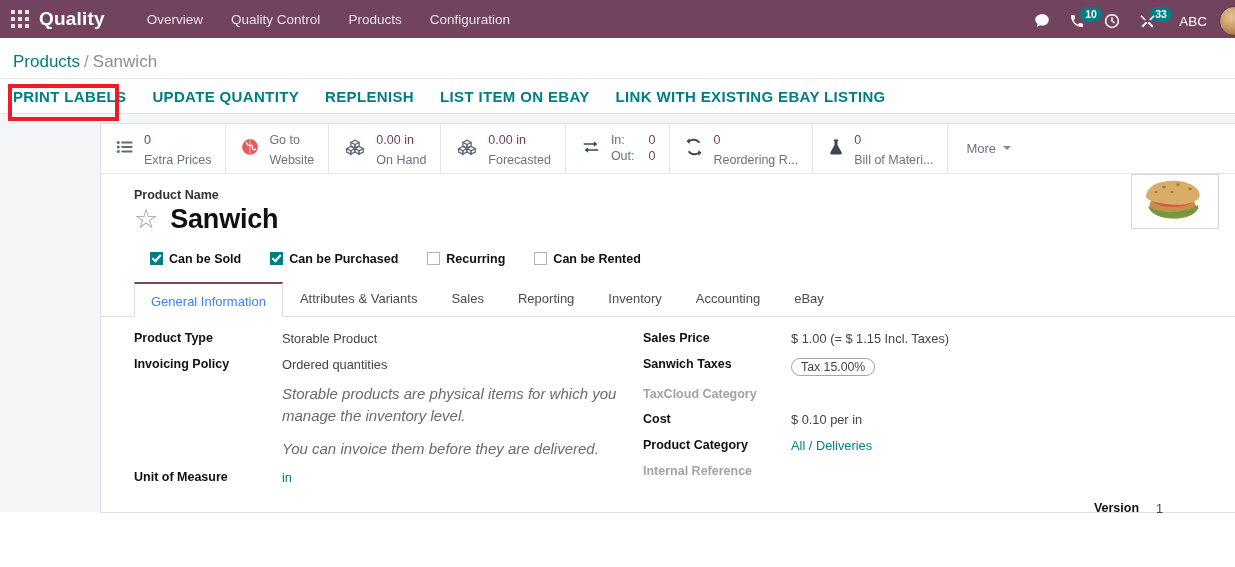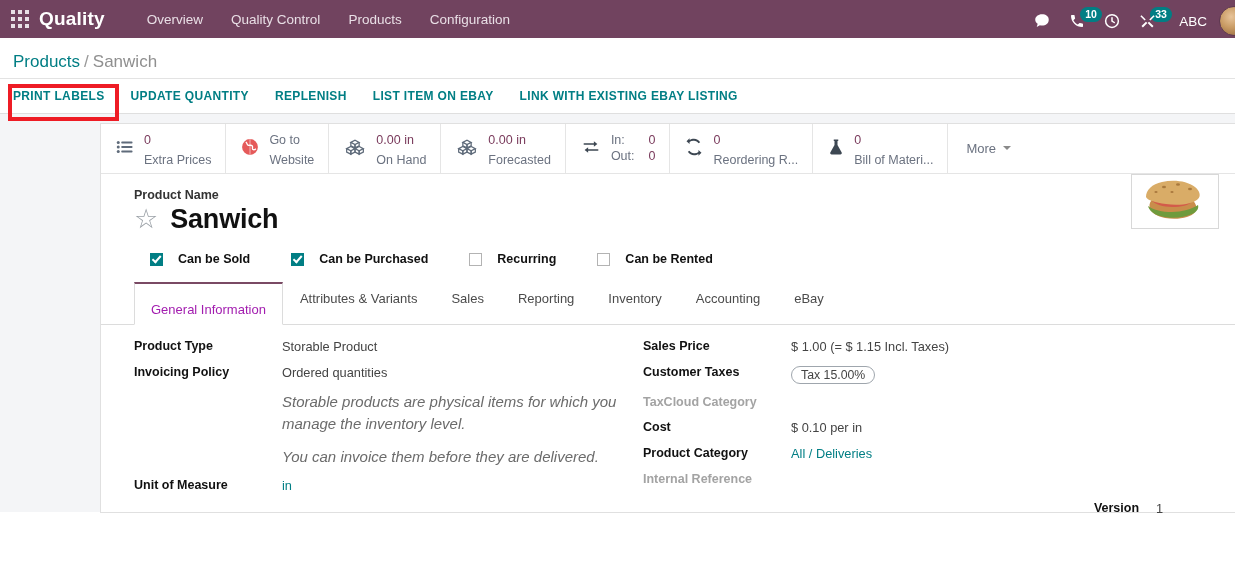--- a/index.html
+++ b/index.html
@@ -65,21 +65,21 @@
   }
   .gear { margin-right: 5px; display: inline-flex; }
 
   
   .actionrow {
     display: flex; align-items: center; border-top: 1px solid #e3e3e3;
     border-bottom: 1px solid #dfdfdf; height: 36px; padding-left: 13px; position: relative;
     background: #fff;
   }
   .actbtn {
-    color: #017e84; font-size: 12px; font-weight: bold; letter-spacing: .35px;
+    color: #017e84; font-size: 15px; font-weight: bold; letter-spacing: .35px;
     margin-right: 26px; cursor: pointer; white-space: nowrap;
   }
   .annot-box {
     position: absolute; left: 8px; top: 5px; width: 111px; height: 37px;
     border: 4px solid #ee1c25; pointer-events: none;
   }
 
   
   .viewbody { background: #f4f5f7; height: 398px; padding-top: 9px; }
   .sheet {
@@ -109,41 +109,41 @@
   .titleblock { padding: 14px 0 0 33px; position: relative; }
   .field-lbl-small { font-size: 12.5px; color: #333; font-weight: bold; }
   .title-line { display: flex; align-items: center; margin-top: 2px; }
   .star { color: #9aa0a6; font-size: 27px; line-height: 1; margin-right: 12px; cursor: pointer; }
   .prodname { font-size: 27px; font-weight: bold; color: #111; letter-spacing: -.2px; }
   .prodimg {
     position: absolute; right: 16px; top: 0px; width: 88px; height: 55px;
     border: 1px solid #d8d8d8; background: #ffffff; overflow: hidden;
   }
   .checkrow { display: flex; align-items: center; margin-top: 17px; margin-left: 16px; }
-  .chkitem { display: flex; align-items: center; margin-right: 41px; cursor: pointer; gap: 9px; }
+  .chkitem { display: flex; align-items: flex-start; margin-right: 29px; cursor: pointer; }
   .chk {
     width: 13px; height: 13px; border: 1px solid #b3b3b3; background: #fff; margin-right: 6px;
     display: inline-flex; align-items: center; justify-content: center; flex: none;
   }
   .chk.on { background: #017e84; border-color: #017e84; }
   .chk.on:after {
     content: ""; width: 3px; height: 6.5px; border: solid #fff; border-width: 0 2px 2px 0;
     transform: rotate(42deg) translate(-0.5px, -1px);
   }
   .chk-lbl { font-size: 12.5px; color: #111; font-weight: bold; }
 
   
   .tabs { display: flex; margin-top: 16px; padding-left: 33px; border-bottom: 1px solid #dcdcdc; }
   .tab {
     padding: 8px 16px 7px 16px; font-size: 13px; color: #4b4b4b; cursor: pointer;
     border: 1px solid transparent; margin-bottom: -1px; white-space: nowrap;
   }
   .tab.active {
     background: #fff; border-color: #dcdcdc; border-bottom-color: #fff;
-    border-top: 2px solid #7a4a64; color: #a21caf; padding-top: 18px;
+    border-top: 2px solid #7a4a64; color: #3b82f6; padding-top: 10px;
   }
 
   
   .formwrap { display: flex; padding: 14px 0 0 0; }
   .col { width: 536px; padding-left: 33px; }
   .col.right { width: 560px; padding-left: 6px; }
   .frow { display: flex; margin-bottom: 11px; align-items: flex-start; }
   .flabel { width: 148px; flex: none; font-size: 12.5px; color: #111; font-weight: bold; }
   .flabel.muted { color: #a3a3a3; font-weight: bold; }
   .fval { font-size: 12.8px; color: #444; }
@@ -426,21 +426,21 @@
             <div class="fval link">in</div>
           </div>
         </div>
 
         <div class="col right">
           <div class="frow">
             <div class="flabel">Sales Price</div>
             <div class="fval">$ 1.00  (= $ 1.15 Incl. Taxes)</div>
           </div>
           <div class="frow">
-            <div class="flabel">Customer Taxes</div>
+            <div class="flabel">Sanwich Taxes</div>
             <div>
               <span class="tagpill">Tax 15.00%</span>
             </div>
           </div>
           <div class="frow">
             <div class="flabel muted">TaxCloud Category</div>
             <div class="fval"></div>
           </div>
           <div class="frow">
             <div class="flabel">Cost</div>

